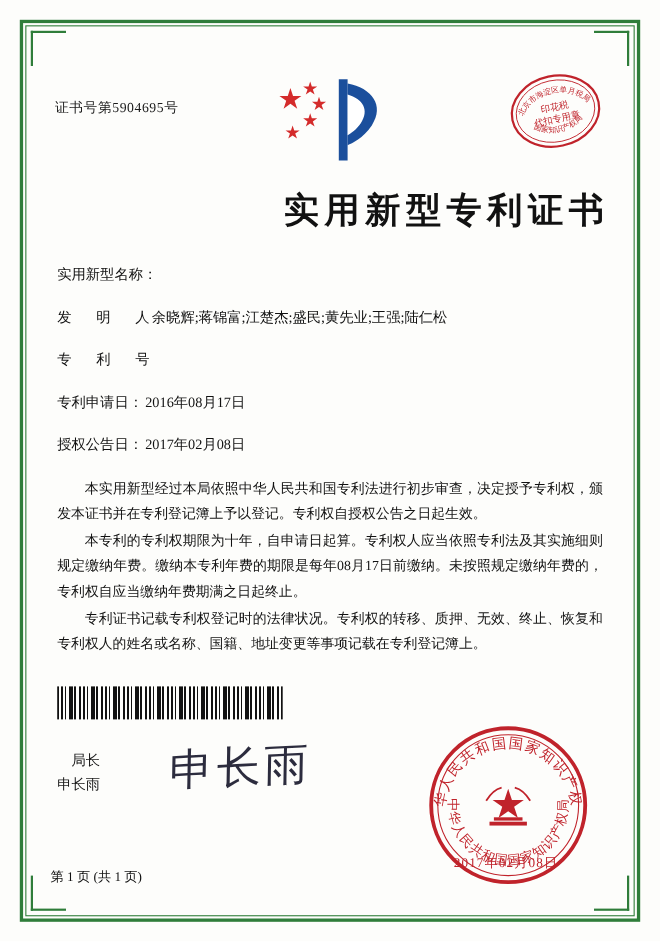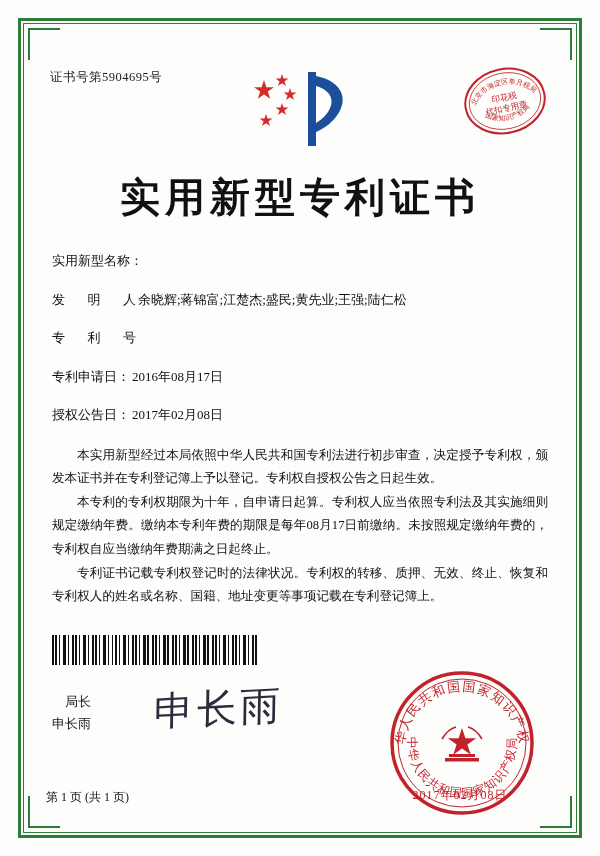--- a/index.html
+++ b/index.html
@@ -61,21 +61,21 @@
   }
 
   
   .top-row {
     position: relative;
     height: 118px;
   }
   .cert-number {
     position: absolute;
     left: 4px;
-    top: 23px;
+    top: 44px;
     font-size: 12.5px;
     letter-spacing: 0.5px;
     color: #1a1a1a;
   }
 
   
   .logo {
     position: absolute;
     left: 50%;
     transform: translateX(-50%);
@@ -88,22 +88,22 @@
   .stamp-top {
     position: absolute;
     right: 6px;
     top: 12px;
     width: 86px;
     height: 86px;
   }
 
   
   .title {
-    text-align: center;
-    font-size: 40px;
+    text-align: right;
+    font-size: 32px;
     font-weight: bold;
     letter-spacing: 5px;
     margin-top: 6px;
     margin-bottom: 26px;
     color: #111;
     font-family: "DejaVu Serif", "Liberation Serif", serif;
   }
 
   
   .fields {

